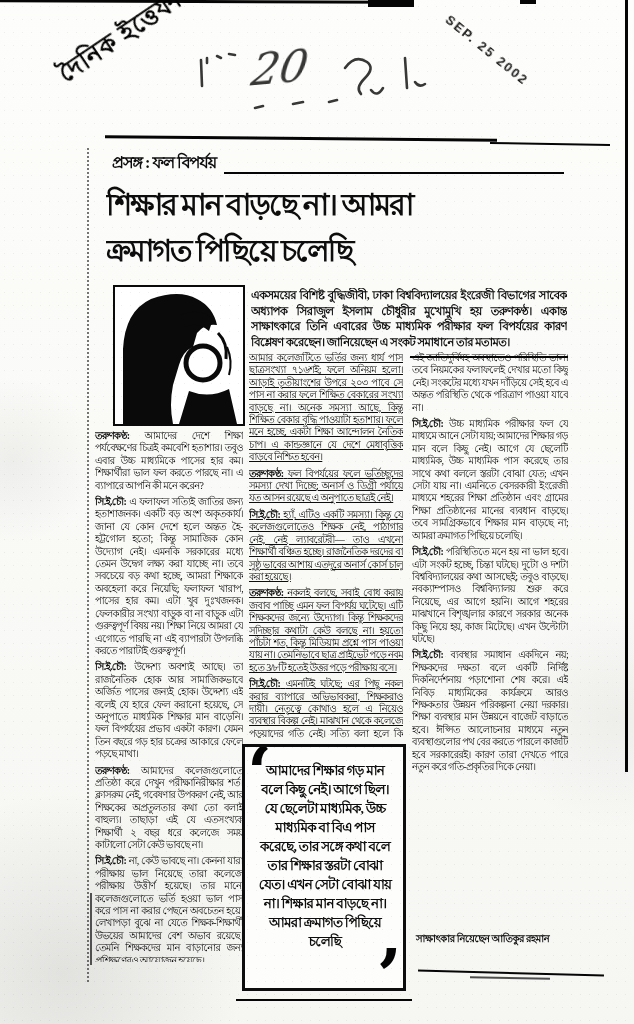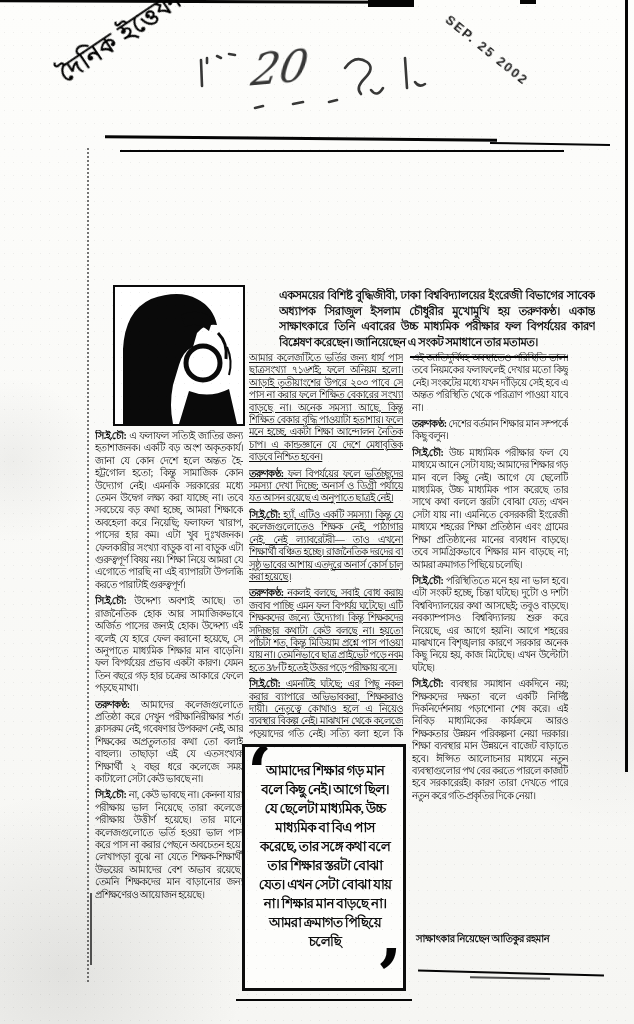--- a/index.html
+++ b/index.html
@@ -46,21 +46,21 @@
     position:absolute;left:106px;top:182px;width:470px;height:96px;overflow:hidden;
     font-size:30px;font-weight:800;line-height:46px;letter-spacing:-2px;white-space:nowrap;
   }
 
   
   .photo{position:absolute;left:113px;top:285px;width:132px;height:141px;border:2px solid #0a0a0a;background:#fff;box-sizing:border-box;}
 
   
   .lead{
     position:absolute;left:251px;top:288px;width:316px;height:62px;overflow:hidden;
-    font-size:11.5px;font-weight:600;line-height:15.5px;text-align:justify;letter-spacing:-.6px;filter:blur(.25px);margin-left:28px;
+    font-size:11.5px;font-weight:600;line-height:15.5px;text-align:justify;letter-spacing:-.6px;filter:blur(.25px);
   }
 
   
   .col{position:absolute;font-size:10px;line-height:12.4px;text-align:justify;letter-spacing:-.7px;filter:blur(.3px);overflow:hidden;}
   .col p{margin:0 0 4px 0;}
   .col b{font-weight:800;}
   .col-left{left:95px;top:430px;width:148px;height:532px;}
   .col-mid{left:249px;top:352px;width:154px;height:386px;text-decoration:underline;}
   .col-right{left:412px;top:352px;width:156px;height:550px;}
 
@@ -100,58 +100,63 @@
       <path d="M60,70 l8,-2 M98,66 l10,-2 M134,64 l8,-2"></path>
     </g>
   </svg>
   <div class="handwritten">20</div>
   <div class="date-stamp">SEP. 25 2002</div>
 
   <div class="ln" style="left:105px;top:137px;width:392px;height:3px;transform:rotate(.5deg);"></div>
   <div class="ln" style="left:490px;top:143px;width:120px;height:2px;transform:rotate(1deg);"></div>
 
   <div class="kicker-row">
+    <span class="kicker">প্রসঙ্গ : ফল বিপর্যয়</span>
     <span class="kicker-fill"></span>
   </div>
 
+  <div class="headline">
+    <div>শিক্ষার মান বাড়ছে না। আমরা</div>
+    <div>ক্রমাগত পিছিয়ে চলেছি</div>
+  </div>
 
   <div class="photo">
     <svg width="128" height="137" viewBox="0 0 128 137">
       <rect width="128" height="137" fill="#ffffff"></rect>
       <path d="M8,137 L8,62 Q10,24 36,12 Q64,2 82,12 Q98,20 102,38 Q90,36 82,46 L78,60 Q68,64 64,78 L58,98 Q54,118 58,137 Z" fill="#0a0a0a"></path>
       <path d="M66,28 Q84,20 98,32 L94,44 Q82,34 70,40 Z" fill="#0a0a0a"></path>
       <circle cx="88" cy="76" r="17" fill="none" stroke="#0a0a0a" stroke-width="5"></circle>
       <path d="M103,46 q10,10 8,26" fill="none" stroke="#0a0a0a" stroke-width="3"></path>
       <path d="M74,104 Q94,112 114,102 L122,137 L64,137 Z" fill="#0a0a0a"></path>
       <path d="M112,60 q6,14 2,28" fill="none" stroke="#0a0a0a" stroke-width="2"></path>
     </svg>
   </div>
 
   <div class="lead">একসময়ের বিশিষ্ট বুদ্ধিজীবী, ঢাকা বিশ্ববিদ্যালয়ের ইংরেজী বিভাগের সাবেক অধ্যাপক সিরাজুল ইসলাম চৌধুরীর মুখোমুখি হয় তরুণকণ্ঠ। একান্ত সাক্ষাৎকারে তিনি এবারের উচ্চ মাধ্যমিক পরীক্ষার ফল বিপর্যয়ের কারণ বিশ্লেষণ করেছেন। জানিয়েছেন এ সংকট সমাধানে তার মতামত।</div>
 
   <div class="ln" style="left:410px;top:356px;width:158px;height:2px;"></div>
 
   <div class="col col-left">
+    <p><b>তরুণকণ্ঠ:</b> <span>আমাদের দেশে শিক্ষা পর্যবেক্ষণের চিত্রই কমবেশি হতাশার। তবুও এবার উচ্চ মাধ্যমিকে পাসের হার কম। শিক্ষার্থীরা ভাল ফল করতে পারছে না। এ ব্যাপারে আপনি কী মনে করেন?</span></p>
     <p><b>সি.ই.চৌ:</b> <span>এ ফলাফল সত্যিই জাতির জন্য হতাশাজনক। একটি বড় অংশ অকৃতকার্য। জানা যে কোন দেশে হলে অন্তত হৈ-হট্টগোল হতো; কিন্তু সামাজিক কোন উদ্যোগ নেই। এমনকি সরকারের মধ্যে তেমন উদ্বেগ লক্ষ্য করা যাচ্ছে না। তবে সবচেয়ে বড় কথা হচ্ছে, আমরা শিক্ষাকে অবহেলা করে নিয়েছি; ফলাফল খারাপ, পাসের হার কম। এটা খুব দুঃখজনক। ফেলকারীর সংখ্যা বাড়ুক বা না বাড়ুক এটা গুরুত্বপূর্ণ বিষয় নয়। শিক্ষা নিয়ে আমরা যে এগোতে পারছি না এই ব্যাপারটা উপলব্ধি করতে পারাটাই গুরুত্বপূর্ণ।</span></p>
     <p><b>সি.ই.চৌ:</b> <span>উদ্দেশ্য অবশ্যই আছে। তা রাজনৈতিক হোক আর সামাজিকভাবে অর্জিত পাসের জন্যই হোক। উদ্দেশ্য এই বলেই যে হারে ফেল করানো হয়েছে, সে অনুপাতে মাধ্যমিক শিক্ষার মান বাড়েনি। ফল বিপর্যয়ের প্রভাব একটা কারণ। যেমন তিন বছরে গড় হার চক্রের আকারে ফেলে পড়ছে মাথা।</span></p>
     <p><b>তরুণকণ্ঠ:</b> <span>আমাদের কলেজগুলোতে প্রতিষ্ঠা করে দেখুন পরীক্ষানিরীক্ষার শর্ত। ক্লাসরুম নেই, গবেষণার উপকরণ নেই, আর শিক্ষকের অপ্রতুলতার কথা তো বলাই বাহুল্য। তাছাড়া এই যে এতসংখ্যক শিক্ষার্থী ২ বছর ধরে কলেজে সময় কাটালো সেটা কেউ ভাবছে না।</span></p>
     <p><b>সি.ই.চৌ:</b> <span>না, কেউ ভাবছে না। কেননা যারা পরীক্ষায় ভাল নিয়েছে তারা কলেজে পরীক্ষায় উত্তীর্ণ হয়েছে। তার মানে, কলেজগুলোতে ভর্তি হওয়া ভাল পাস করে পাস না করার পেছনে অবচেতন হয়ে। লেখাপড়া বুঝে না যেতে শিক্ষক-শিক্ষার্থী উভয়ের আমাদের বেশ অভাব রয়েছে। তেমনি শিক্ষকদের মান বাড়ানোর জন্য প্রশিক্ষণেরও আয়োজন হয়েছে।</span></p>
   </div>
 
   <div class="col col-mid">
     <p><b></b> <span>আমার কলেজটিতে ভর্তির জন্য ধার্য পাস ছাত্রসংখ্যা ৭১৬শই; ফলে অনিয়ম হলো। আড়াই তৃতীয়াংশের উপরে ২০৩ পাবে সে পাস না করার ফলে শিক্ষিত বেকারের সংখ্যা বাড়ছে না। অনেক সমস্যা আছে, কিন্তু শিক্ষিত বেকার বৃদ্ধি পাওয়াটা হতাশার। ফলে মনে হচ্ছে, একটা শিক্ষা আন্দোলন নৈতিক চাপ। এ কান্ডজ্ঞানে যে দেশে মেধাবৃত্তিক বাড়বে নিশ্চিত হবেন।</span></p>
     <p><b>তরুণকণ্ঠ:</b> <span>ফল বিপর্যয়ের ফলে ভর্তিচ্ছুদের সমস্যা দেখা দিচ্ছে; অনার্স ও ডিগ্রী পর্যায়ে যত আসন রয়েছে এ অনুপাতে ছাত্রই নেই।</span></p>
     <p><b>সি.ই.চৌ:</b> <span>হ্যাঁ, এটিও একটি সমস্যা। কিন্তু যে কলেজগুলোতেও শিক্ষক নেই, পাঠাগার নেই, নেই ল্যাবরেটরী— তাও এখনো শিক্ষার্থী বঞ্চিত হচ্ছে। রাজনৈতিক দরদের বা সুষ্ঠু ভাবের আশায় এতদূরে অনার্স কোর্স চালু করা হয়েছে।</span></p>
     <p><b>তরুণকণ্ঠ:</b> <span>নকলই বলছে, সবাই বোধ করায় জবাব পাচ্ছি এমন ফল বিপর্যয় ঘটেছে। এটি শিক্ষকদের জন্যে উদ্যোগ। কিন্তু শিক্ষকদের সদিচ্ছার কথাটা কেউ বলছে না। হয়তো পাঁচটা শত, কিন্তু মিডিয়াম প্রশ্নে পাস পাওয়া যায় না। তেমনিভাবে ছাত্র প্রাইভেট পড়ে নবম হতে 3/৮টি হতেই উত্তর পড়ে পরীক্ষায় বসে।</span></p>
     <p><b>সি.ই.চৌ:</b> <span>এমনটিই ঘটছে; এর পিছু নকল করার ব্যাপারে অভিভাবকরা, শিক্ষকরাও দায়ী। নেতৃত্বে কোথাও হলে এ নিয়েও ব্যবস্থার বিকল্প নেই। মাঝখান থেকে কলেজে পড়ুয়াদের গতি নেই। সত্যি বলা হলে কি আমাদের খুব সাংঘাতিক কিছু হলো তবুও কেমন মানের নেই। এটা সার্বিক পরিবেশে নেই— যুবসমাজের মধ্যে নেই।</span></p>
   </div>
 
   <div class="col col-right">
     <p><b></b> <span>এই জাতিদুর্বিষহ অবস্থাতেও পরিস্থিতি ভাল। তবে নিয়মকের ফলাফলেই দেখার মতো কিছু নেই। সংকটের মধ্যে যখন দাঁড়িয়ে সেই হবে এ অন্তত পরিস্থিতি থেকে পরিত্রাণ পাওয়া যাবে না।</span></p>
-    <p><b>তরুণকণ্ঠ:</b> <span>দেশের বর্তমান শিক্ষার মান সম্পর্কে কিছু বলুন।</span></p>
     <p><b>সি.ই.চৌ:</b> <span>উচ্চ মাধ্যমিক পরীক্ষার ফল যে মাধ্যমে আনে সেটা যায়; আমাদের শিক্ষার গড় মান বলে কিছু নেই। আগে যে ছেলেটি মাধ্যমিক, উচ্চ মাধ্যমিক পাস করেছে তার সাথে কথা বললে স্তরটা বোঝা যেত; এখন সেটা যায় না। এমনিতে বেসরকারী ইংরেজী মাধ্যমে শহরের শিক্ষা প্রতিষ্ঠান এবং গ্রামের শিক্ষা প্রতিষ্ঠানের মানের ব্যবধান বাড়ছে। তবে সামগ্রিকভাবে শিক্ষার মান বাড়ছে না; আমরা ক্রমাগত পিছিয়ে চলেছি।</span></p>
     <p><b>সি.ই.চৌ:</b> <span>পরিস্থিতিতে মনে হয় না ভাল হবে। এটা সংকট হচ্ছে, চিন্তা ঘটছে। দুটো ও দশটা বিশ্ববিদ্যালয়ের কথা আসছেই; তবুও বাড়ছে। নবক্যাম্পাসও বিশ্ববিদ্যালয় শুরু করে নিয়েছে, এর আগে হয়নি। আগে শহরের মাঝখানে বিশৃঙ্খলার কারণে সরকার অনেক কিছু নিয়ে হয়, কাজ মিটেছে। এখন উল্টোটা ঘটছে।</span></p>
     <p><b>সি.ই.চৌ:</b> <span>ব্যবস্থার সমাধান একদিনে নয়; শিক্ষকদের দক্ষতা বলে একটি নির্দিষ্ট দিকনির্দেশনায় পড়াশোনা শেষ করে। এই নিবিড় মাধ্যমিকের কার্যক্রমে আরও শিক্ষকতার উন্নয়ন পরিকল্পনা নেয়া দরকার। শিক্ষা ব্যবস্থার মান উন্নয়নে বাজেট বাড়াতে হবে। ঈপ্সিত আলোচনার মাধ্যমে নতুন ব্যবস্থাগুলোর পথ বের করতে পারলে কাজটি হবে সরকারেরই। কারণ তারা দেখতে পারে নতুন করে গতি-প্রকৃতির দিকে নেয়া।</span></p>
   </div>
 
   <div class="quote-box">
     <span class="q-open">‘</span>
     <span>আমাদের শিক্ষার গড় মান বলে কিছু নেই। আগে ছিল। যে ছেলেটা মাধ্যমিক, উচ্চ মাধ্যমিক বা বিএ পাস করেছে, তার সঙ্গে কথা বলে তার শিক্ষার স্তরটা বোঝা যেত। এখন সেটা বোঝা যায় না। শিক্ষার মান বাড়ছে না। আমরা ক্রমাগত পিছিয়ে চলেছি</span>
     <span class="q-close">’</span>
   </div>

